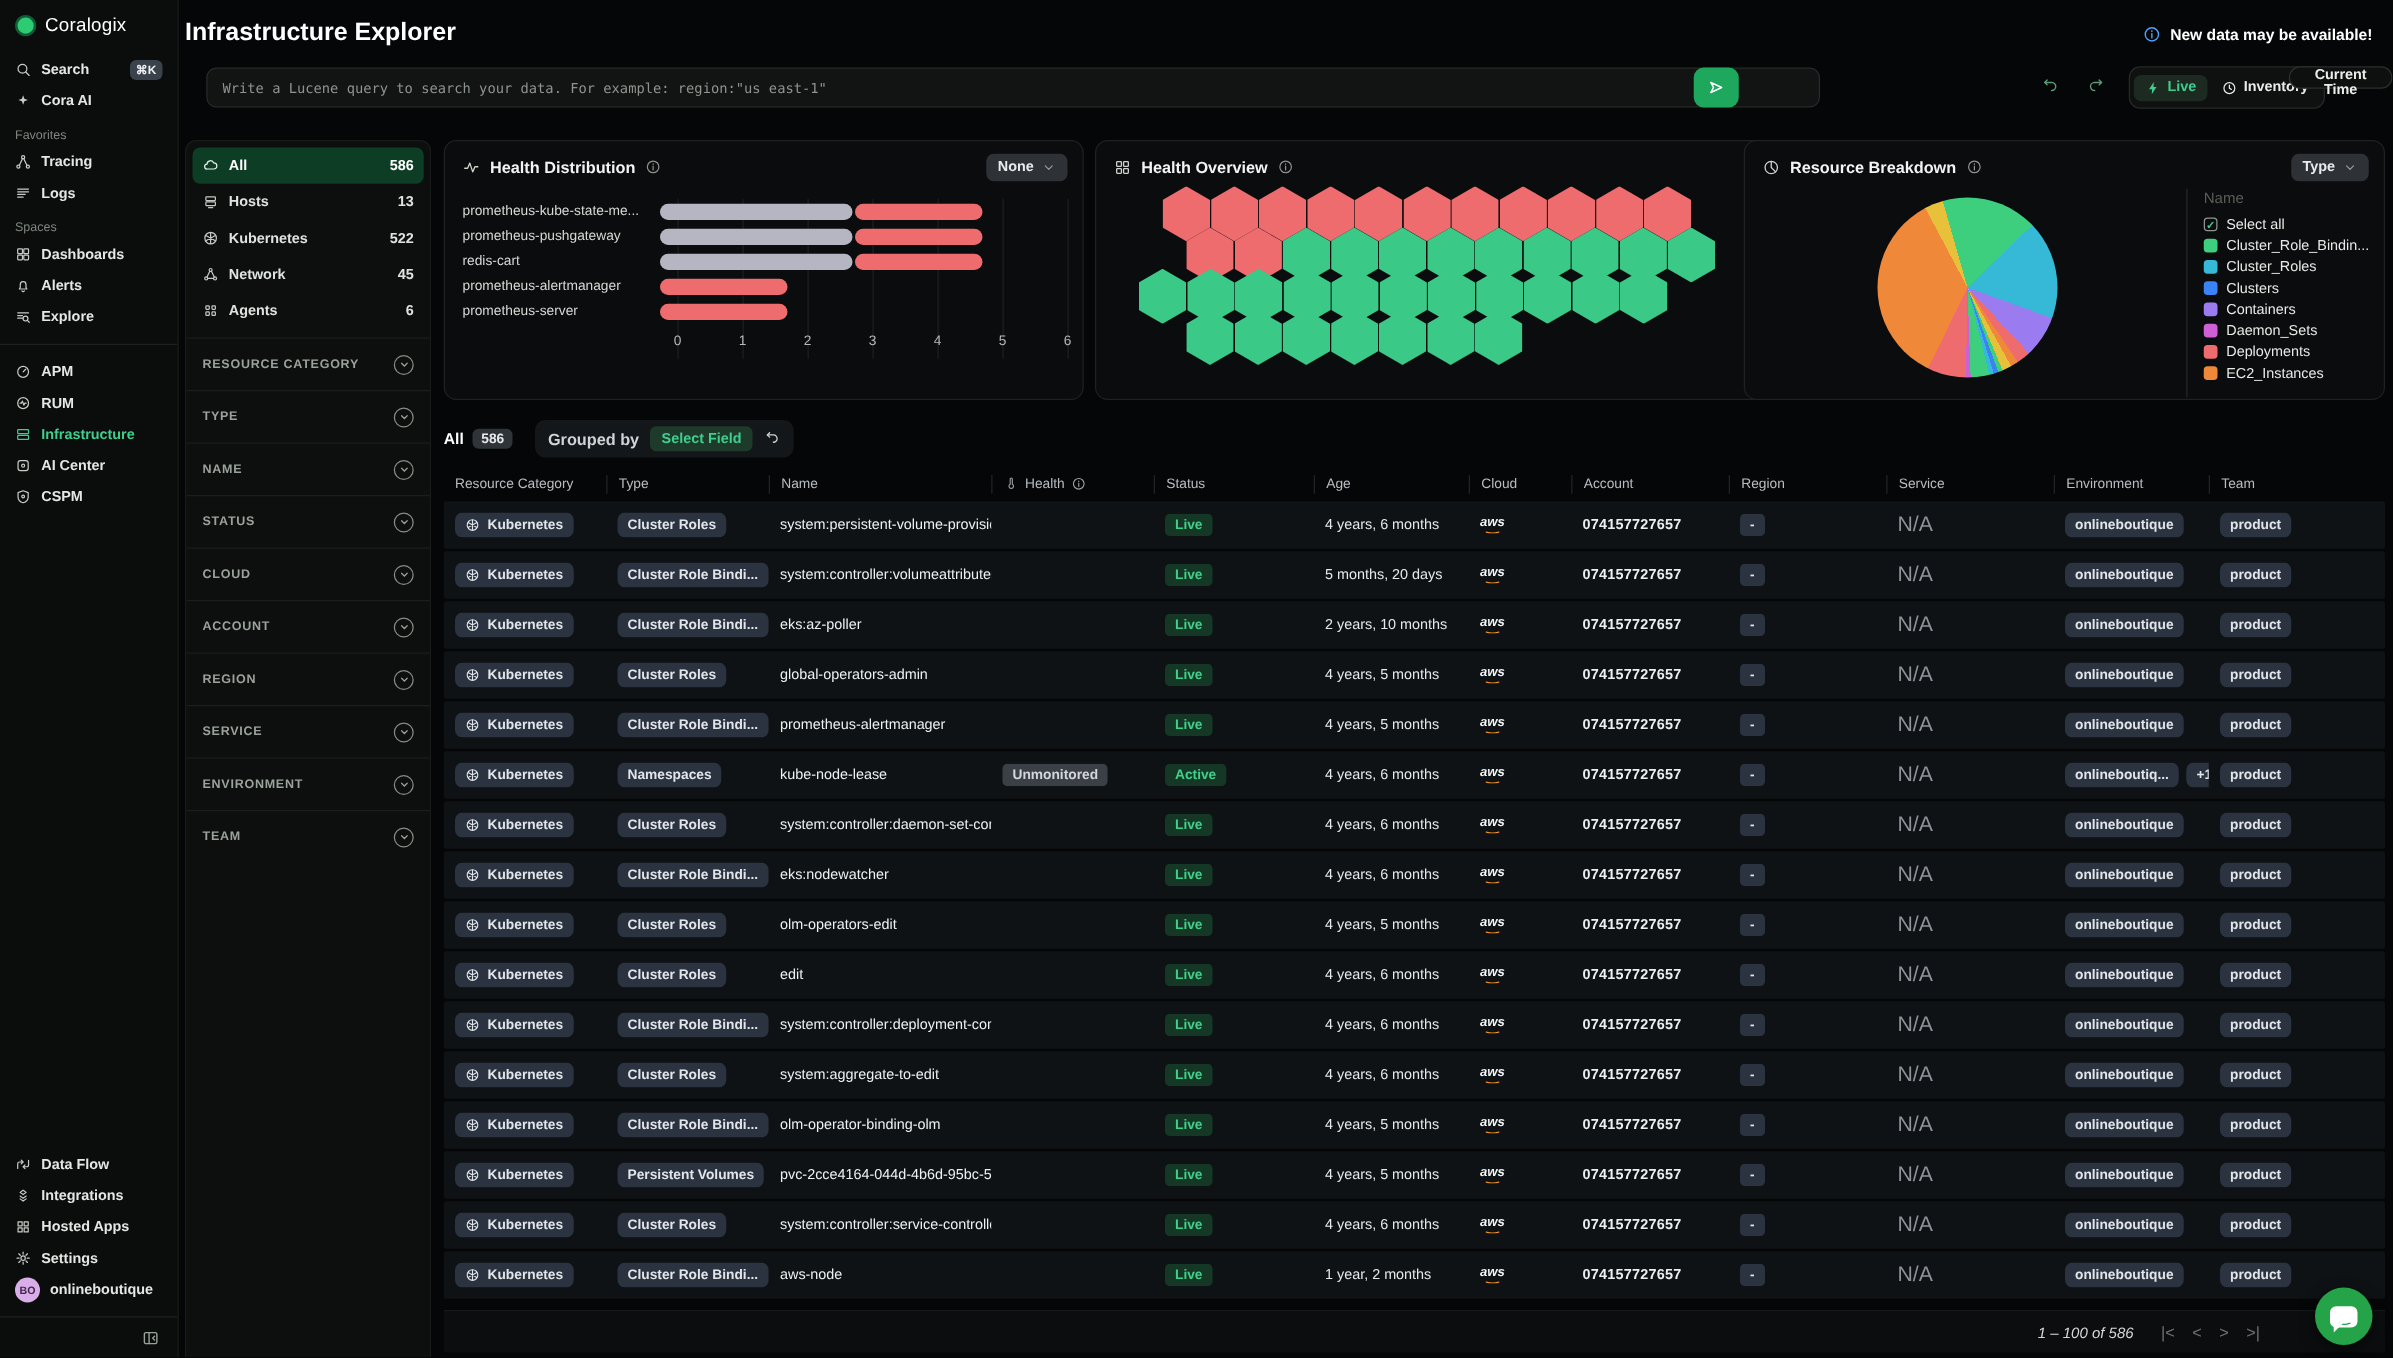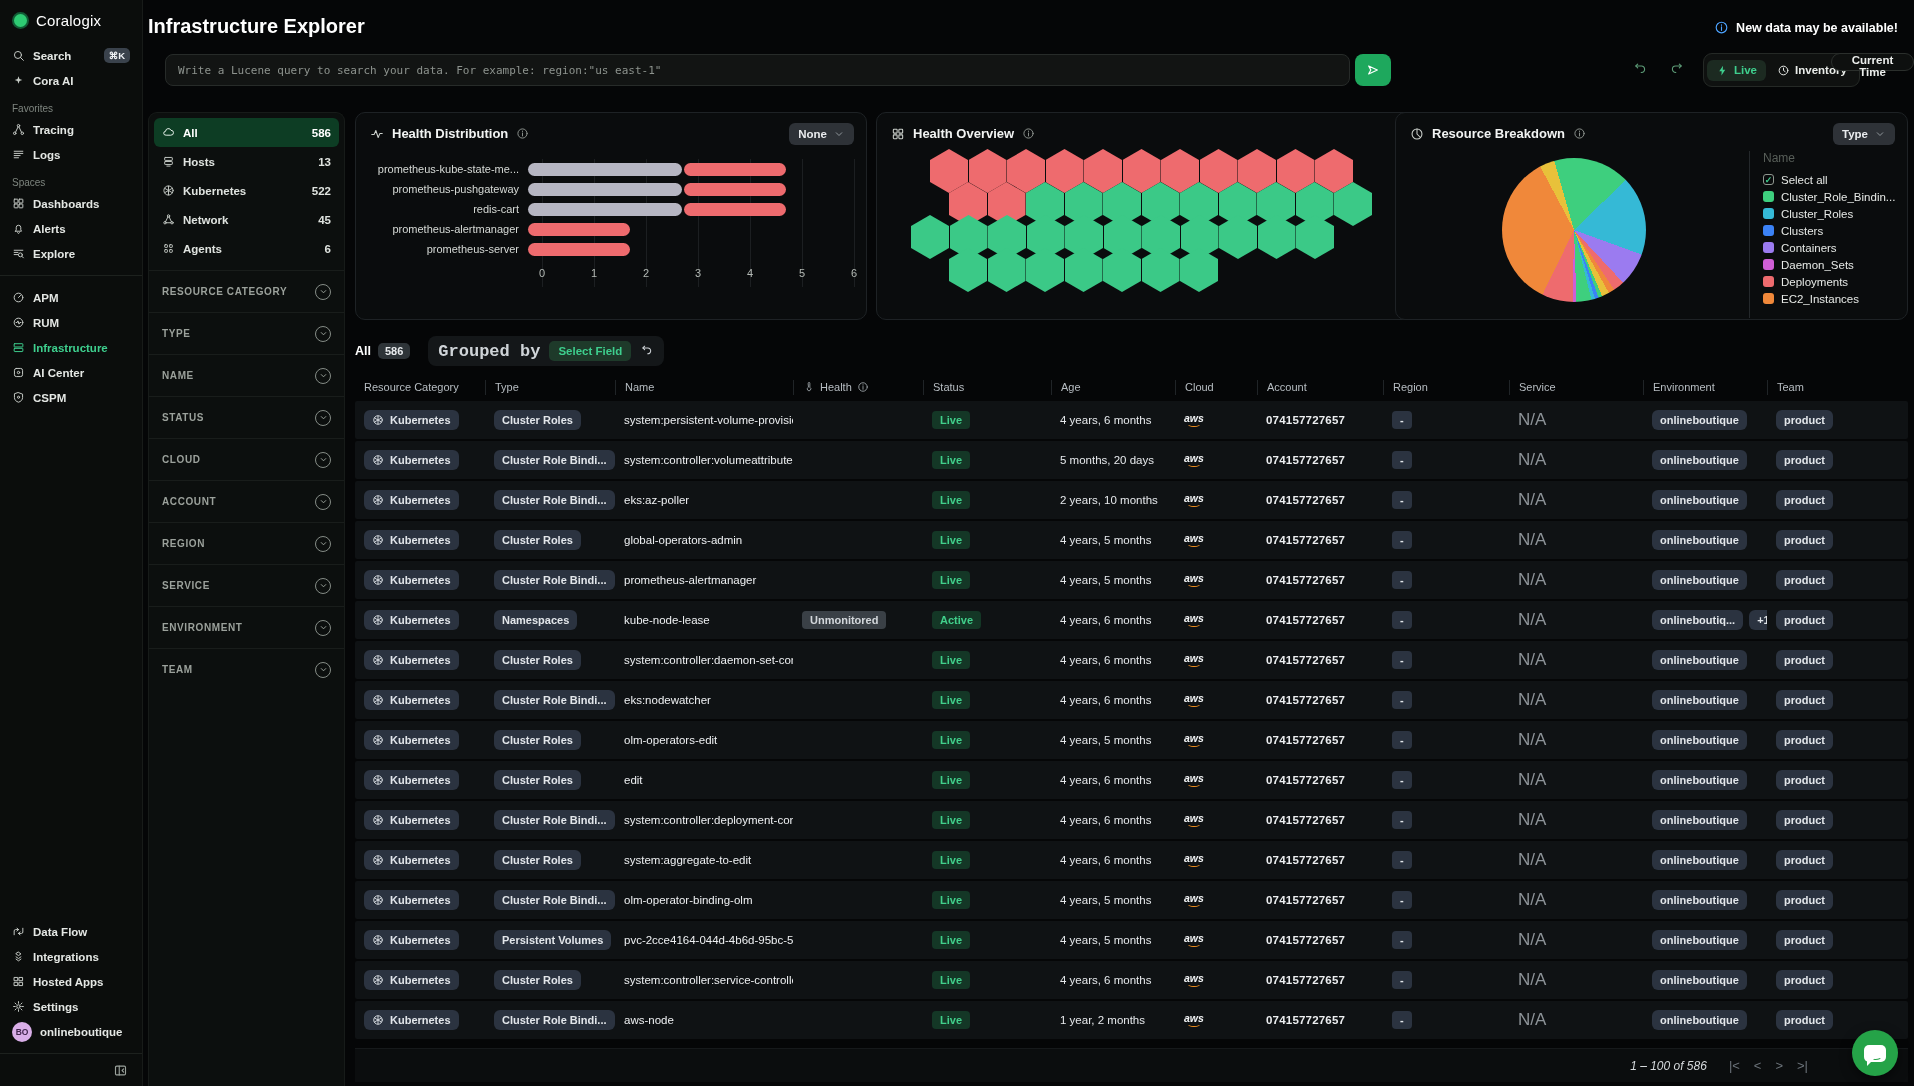--- a/index.html
+++ b/index.html
@@ -30,21 +30,21 @@
   .collapse-row { border-top:1px solid #1d211e; margin:9px -10px 0; padding:9px 14px 0;
     display:flex; justify-content:flex-end; color:#9aa19b; }
 
   
   .main { position:absolute; left:143px; top:0; width:1771px; height:1086px; }
   .page-title { position:absolute; left:5px; top:15px; font-size:20px; font-weight:700; color:#fff; }
   .notice { position:absolute; right:16px; top:20px; display:flex; gap:7px; align-items:center;
     color:#fff; font-size:12.5px; font-weight:600; }
   .notice .ic { color:#4da3ff; }
 
-  .query-input { position:absolute; left:22px; top:54px; width:1185px; height:32px; background:#121413;
+  .query-input { position:absolute; left:22px; top:54px; width:1291px; height:32px; background:#121413;
     border:1px solid #272b29; border-radius:8px; color:#c6ccc7; padding:0 12px;
     font-family:"DejaVu Sans Mono", monospace; font-size:11px; }
   .query-input::placeholder { color:#8d938e; }
   .send-btn { position:absolute; left:1212px; top:54px; width:36px; height:32px; background:#1ea85d;
     border:none; border-radius:8px; color:#fff; display:flex; align-items:center; justify-content:center; cursor:pointer; }
   .hist-btn { position:absolute; top:60px; background:none; border:none; color:#5d9b77; cursor:pointer; }
   .seg { position:absolute; left:1560px; top:53px; height:34px; background:#0f1110; border:1px solid #252926;
     border-radius:9px; display:flex; align-items:center; padding:3px; gap:2px; }
   .seg-item { display:flex; align-items:center; gap:5px; padding:4px 9px; border-radius:6px;
     font-size:11.5px; font-weight:700; color:#e9ece9; cursor:pointer; }
@@ -76,21 +76,21 @@
   .panel-head { display:flex; align-items:center; gap:8px; padding:13px 14px 0; color:#cdd2cd; }
   .panel-title { font-size:13px; font-weight:700; color:#f2f4f3; }
   .panel-head .info { color:#8d938e; }
   .drop-btn { position:absolute; right:12px; top:10px; background:#2e3237; border:none; border-radius:6px;
     padding:5px 9px; font-size:11.5px; font-weight:600; color:#e9ebed; display:flex; gap:6px; align-items:center; cursor:pointer; }
   .drop-btn .ic { color:#9aa0a5; }
 
   
   .hd-chart { position:absolute; left:14px; top:46px; right:14px; }
   .hd-row { display:flex; align-items:center; height:20px; }
-  .hd-label { width:158px; text-align:right; padding-right:9px; font-size:11px; color:#d6dad6;
+  .hd-label { width:158px; text-align:left; padding-right:9px; font-size:11px; color:#d6dad6;
     white-space:nowrap; overflow:hidden; }
   .hd-track { position:relative; width:312px; height:20px; }
   .hd-grid { position:absolute; left:172px; top:0; width:312px; height:128px; }
   .hd-grid i { position:absolute; top:0; bottom:0; width:1px; background:#1c1f21; }
   .hd-seg { position:absolute; top:3.5px; height:13px; border-radius:7px; }
   .hd-axis { position:relative; left:172px; width:312px; height:16px; margin-top:8px; }
   .hd-axis span { position:absolute; transform:translateX(-50%); font-size:11px; color:#b4bab5; }
 
   
   .hex-wrap { position:absolute; left:34px; top:36px; }
@@ -107,21 +107,21 @@
   .lg-row { display:flex; align-items:center; gap:7px; height:17px; font-size:11.5px; color:#e6e9e6; }
   .lg-sw { width:11px; height:11px; border-radius:3px; flex:0 0 auto; }
   .lg-cb { width:11px; height:11px; border:1.4px solid #8f968f; border-radius:3px; color:#3ecf8e;
     font-size:9px; font-weight:700; display:flex; align-items:center; justify-content:center; }
 
   
   .toolbar { position:absolute; left:212px; top:336px; display:flex; align-items:center; gap:18px; }
   .tb-all { display:flex; align-items:center; gap:7px; color:#fff; font-size:12.5px; font-weight:700; }
   .tb-count { background:#2e3438; border-radius:5px; padding:2px 7px; font-size:11px; font-weight:600; color:#e7eaec; }
   .tb-group { background:#141719; border-radius:8px; padding:5px 10px; display:flex; align-items:center; gap:9px; }
-  .tb-group-label { color:#cfd4d8; font-size:17px; font-weight:600;font-family:Liberation Mono, monospace; }
+  .tb-group-label { color:#cfd4d8; font-size:13px; font-weight:600; }
   .tb-chip { background:#1e3a2a; color:#3ecf8e; border:none; border-radius:5px; padding:4px 9px;
     font-size:11.5px; font-weight:700; cursor:pointer; }
   .tb-reset { background:none; border:none; color:#cfd4d8; cursor:pointer; }
 
   .table { position:absolute; left:212px; top:375px; width:1553px; }
   .tgrid { display:grid; grid-template-columns:130px 130px 178px 130px 128px 124px 82px 126px 126px 134px 124px minmax(0,1fr); }
   .thead { height:24px; align-items:center; }
   .th { display:flex; align-items:center; gap:5px; font-size:11px; color:#b7bdc2; padding-left:9px;
     border-left:1px solid #202427; height:15px; }
   .th:first-child { border-left:none; }

